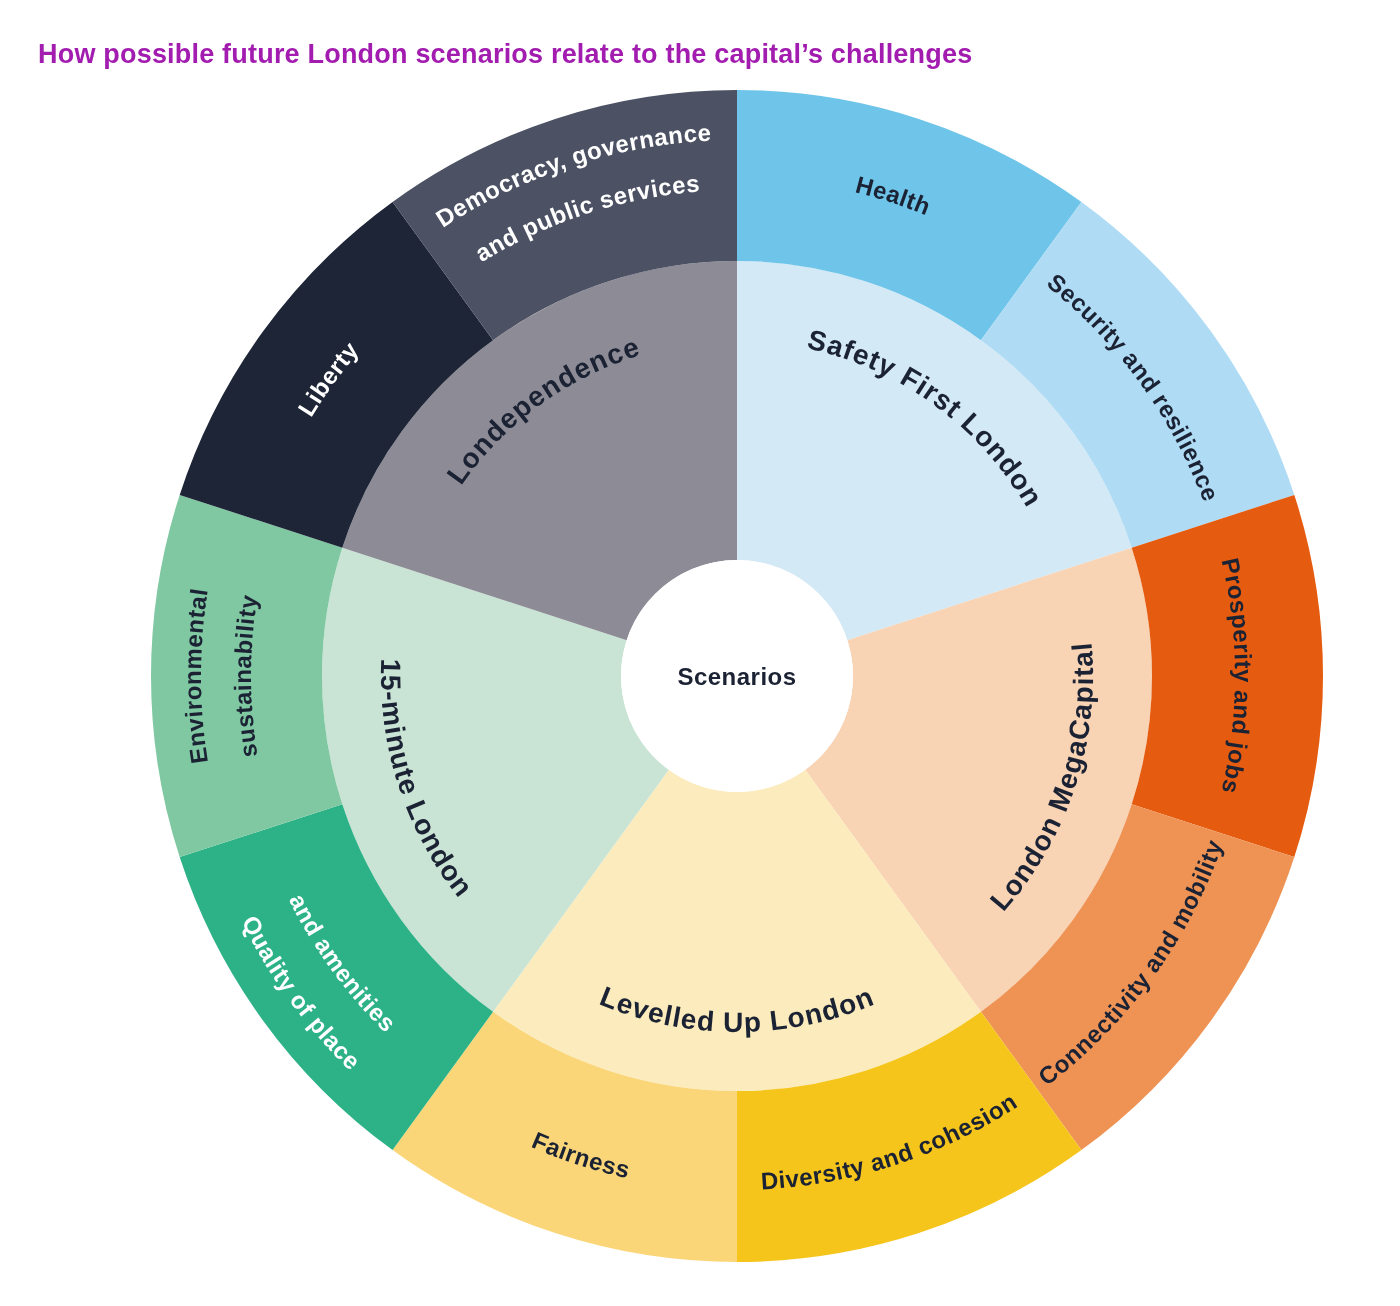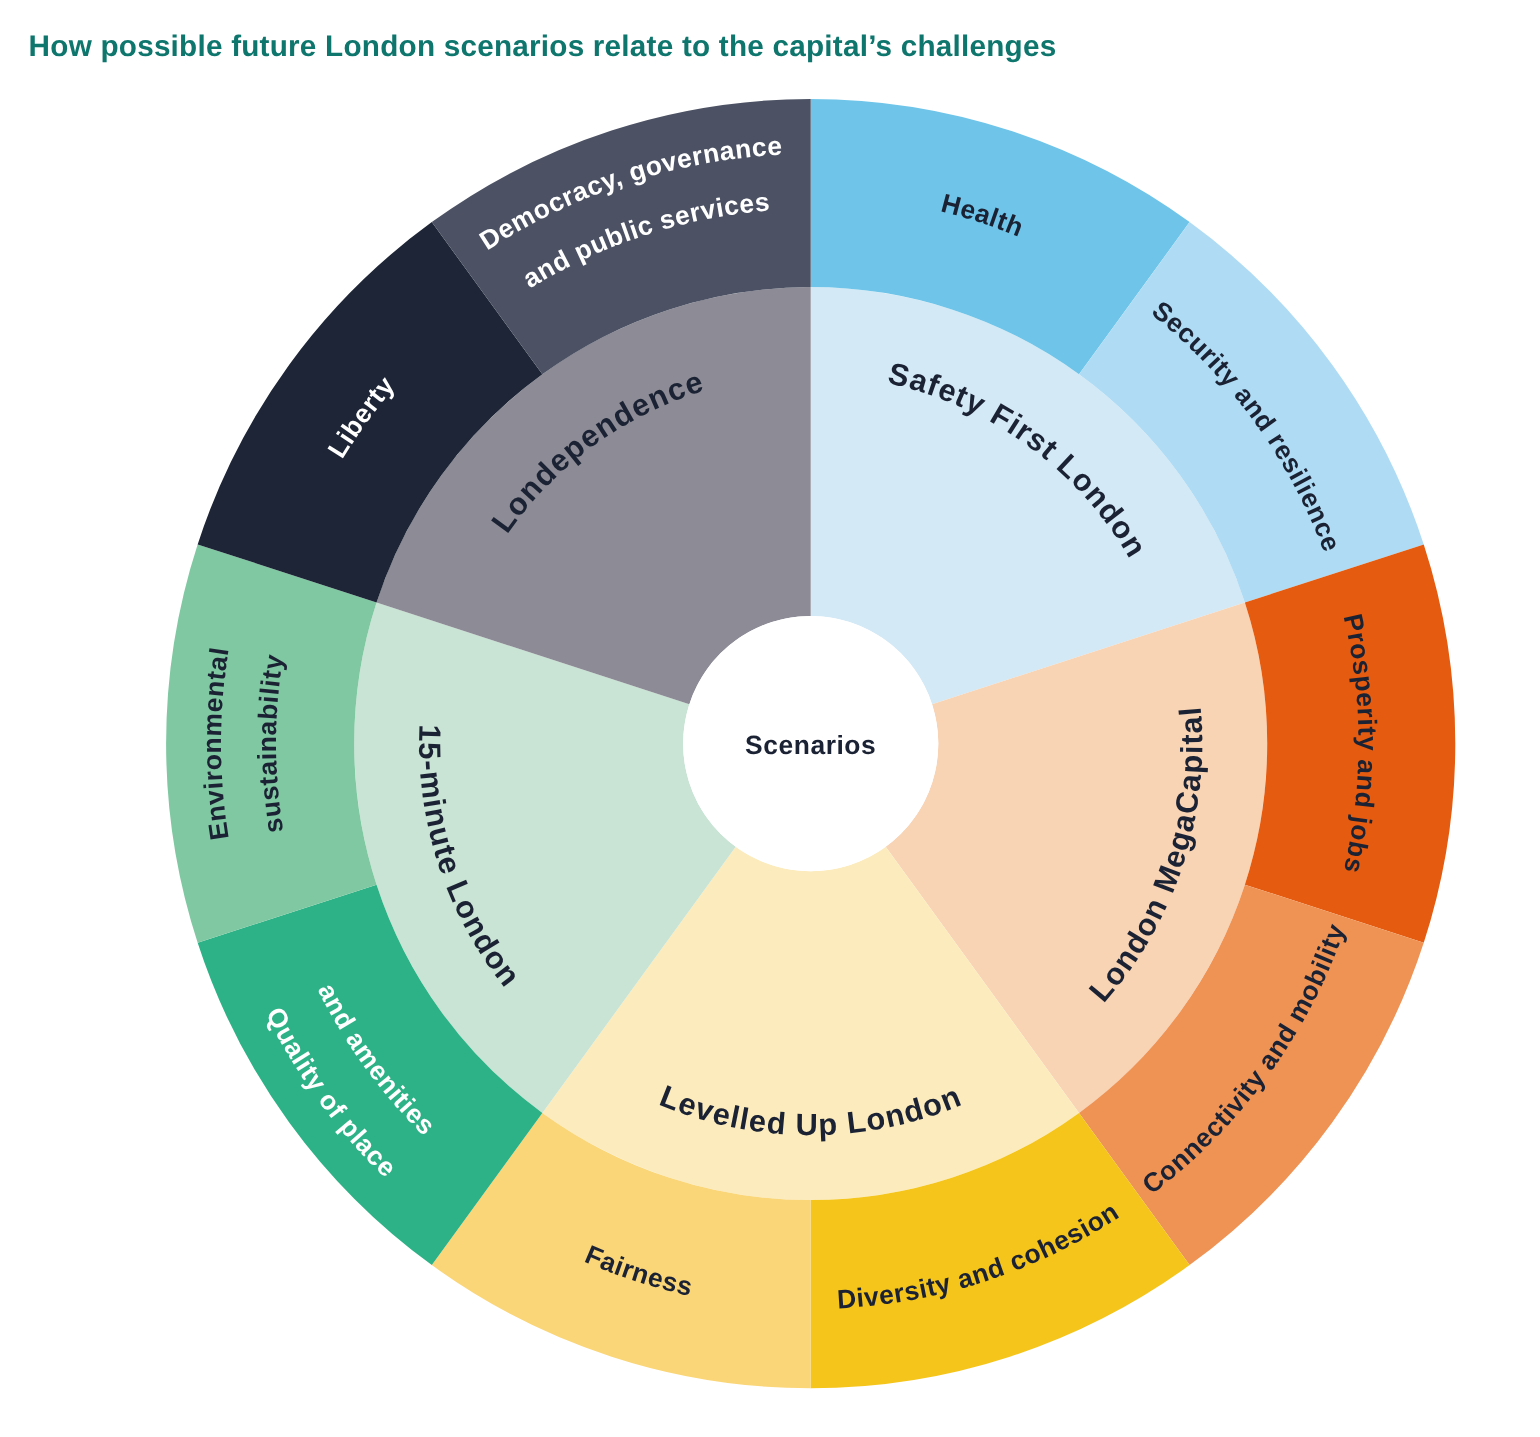--- a/index.html
+++ b/index.html
@@ -8,24 +8,24 @@
     width: 1400px;
     height: 1306px;
     background: #ffffff;
     font-family: "Liberation Sans", sans-serif;
     overflow: hidden;
   }
   .title {
     position: absolute;
     left: 25px;
     top: 26px;
-    margin: 1px;
+    margin: 13px;
     font-size: 27px;
     font-weight: 700;
-    color: #0f766e;
+    color: #a21caf;
     letter-spacing: 0.2px;
   }
   .chart { margin: 0; }
   svg { position: absolute; left: 0; top: 0; display: block; }
   svg text { font-family: "Liberation Sans", sans-serif; font-weight: 700; }
 </style>
 </head>
 <body>
 
 <div class="page">

